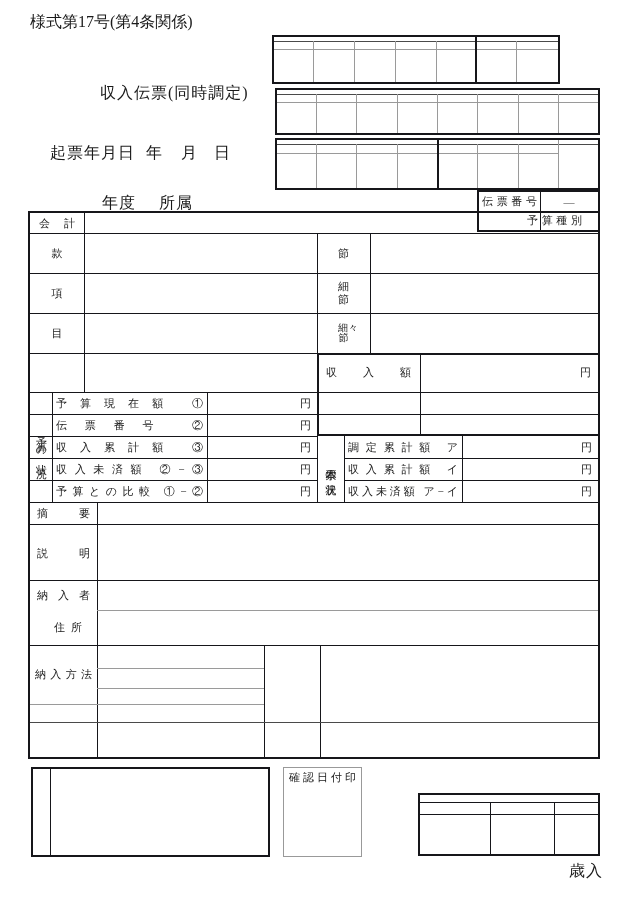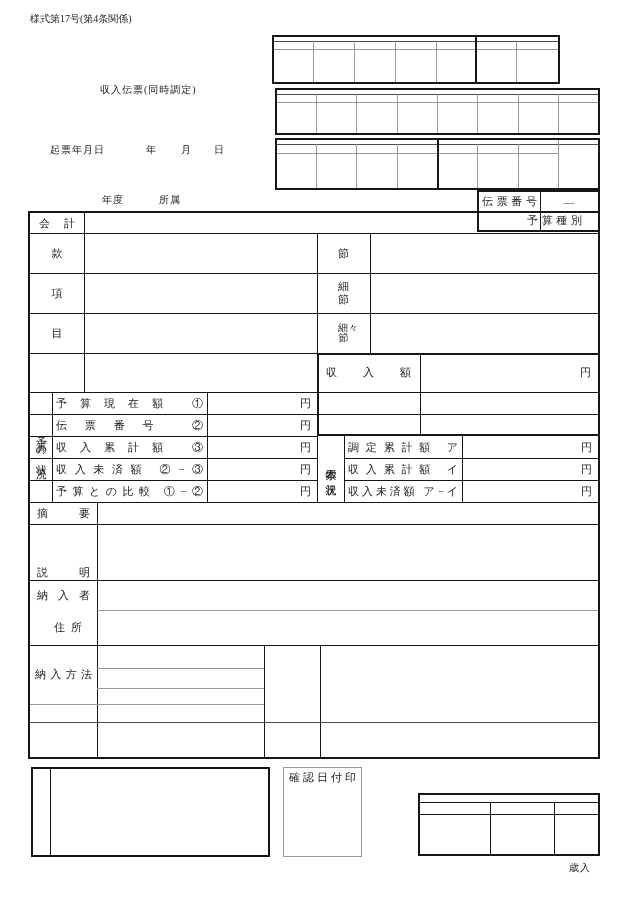--- a/index.html
+++ b/index.html
@@ -1,27 +1,27 @@
 <!DOCTYPE html>
 <html><head>
 <meta charset="utf-8">
 <style>
   html,body{margin:0;padding:0;background:#e8e8e8;}
   .page{position:relative;width:630px;height:903px;background:#ffffff;margin:0 auto;
         font-family:"Liberation Serif","DejaVu Serif",serif;color:#1a1a1a;overflow:hidden;}
-  .t{position:absolute;font-size:10px;letter-spacing:1px;white-space:nowrap;}
+  .t{position:absolute;font-size:16px;letter-spacing:1px;white-space:nowrap;}
   .box{position:absolute;border:2px solid #16161a;box-sizing:border-box;}
   .box1{position:absolute;border:1px solid #999;box-sizing:border-box;}
   .ln{position:absolute;background:#16161a;}
   .ln.g{background:#9a9a9a;}
   .ln.d{background:#4a4a4a;}
   .c{position:absolute;display:flex;align-items:center;font-size:11px;color:#1a1a1a;box-sizing:border-box;}
   .c.r{justify-content:flex-end;}
   .c.ctr{justify-content:center;}
-  .c.top{align-items:flex-end;padding-top:3px;}
+  .c.top{align-items:center;padding-top:3px;}
   .f{display:inline-block;width:100%;text-align:justify;text-align-last:justify;}
   .v{writing-mode:vertical-rl;justify-content:center;}
   .wrap2{display:inline-block;width:13px;word-break:break-all;line-height:1.15;text-align:center;}
   .wrap3{display:inline-block;width:11px;word-break:break-all;line-height:1.05;font-size:10px;text-align:center;}
 </style>
 </head>
 <body>
 
 <div class="page">
 

